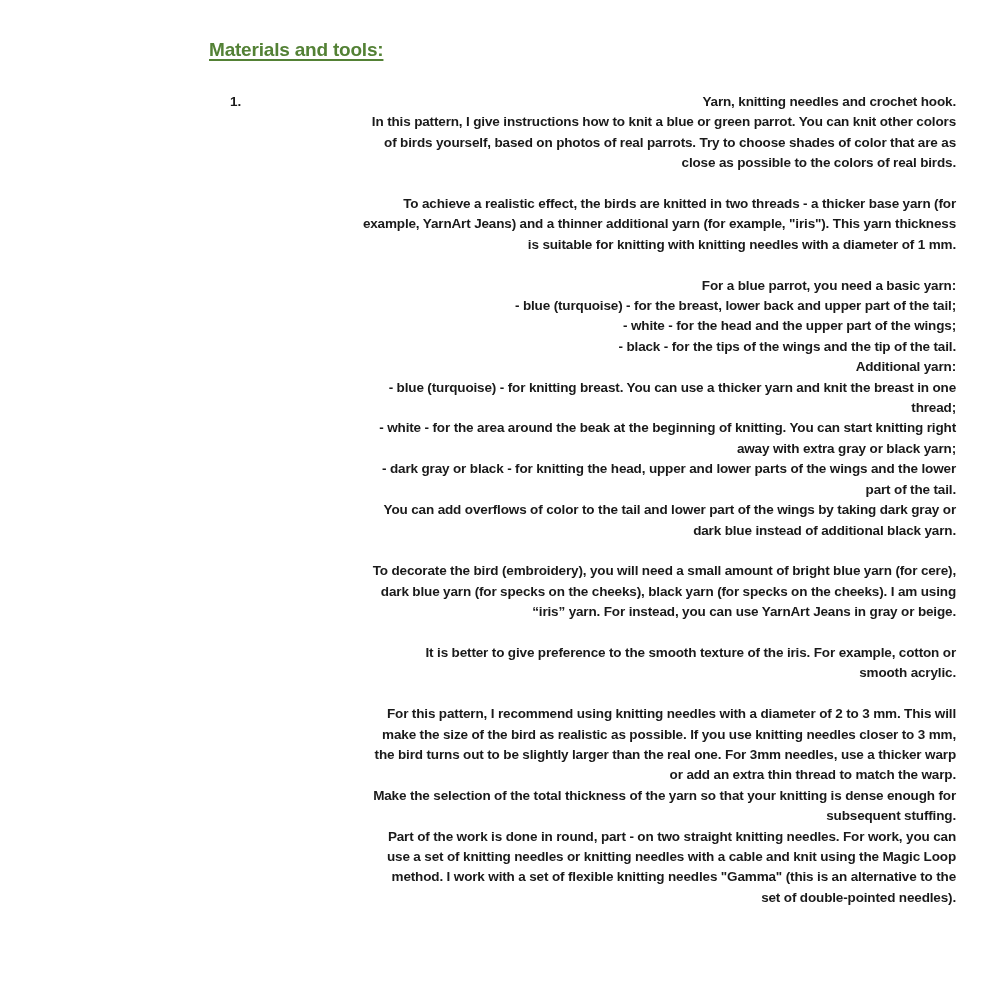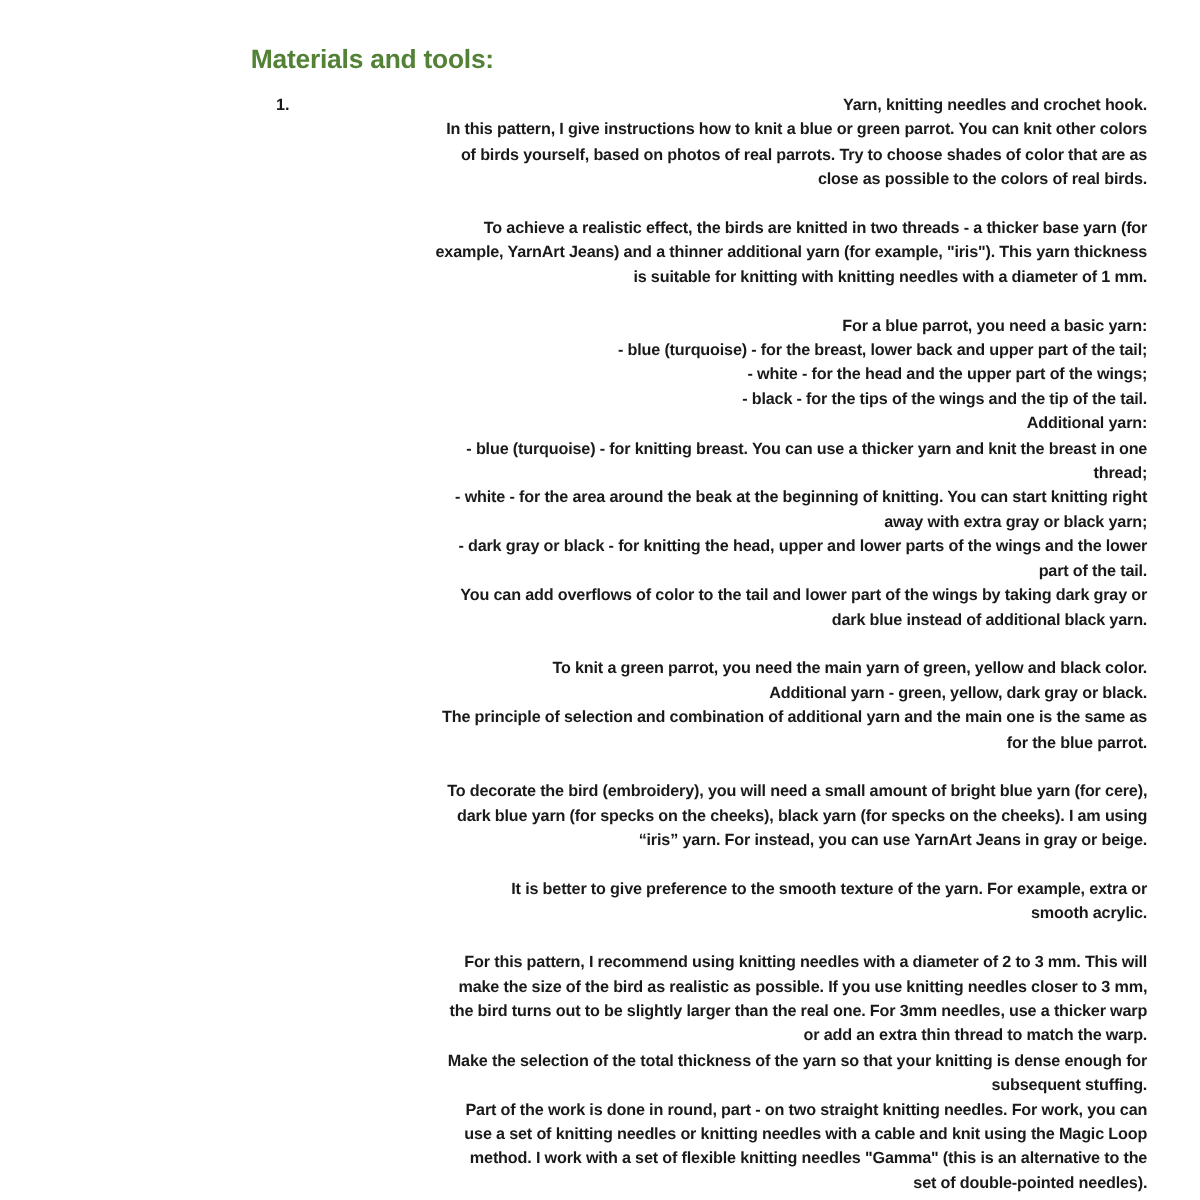--- a/index.html
+++ b/index.html
@@ -11,25 +11,26 @@
     position: relative;
     width: 1000px;
     height: 1000px;
     background: #ffffff;
     box-sizing: border-box;
     padding: 38px 0 0 209px;
     overflow: hidden;
     font-family: "Liberation Sans", sans-serif;
   }
   .heading {
-    margin: 0 0 17px 0;
-    font-size: 22px;
+    margin: 0 0 31px 0;
+    font-size: 19px;
     font-weight: 700;
     line-height: 23px;
     color: #538135;
+    text-decoration: underline;
     text-decoration-thickness: 2px;
     text-underline-offset: 3px;
     letter-spacing: -0.2px;
   }
   .list-item {
     display: flex;
     align-items: flex-start;
     margin-left: 21px;
   }
   .list-number {
@@ -79,28 +80,24 @@
 - black - for the tips of the wings and the tip of the tail.
 Additional yarn:
 - blue (turquoise) - for knitting breast. You can use a thicker yarn and knit the breast in one
 thread;
 - white - for the area around the beak at the beginning of knitting. You can start knitting right
 away with extra gray or black yarn;
 - dark gray or black - for knitting the head, upper and lower parts of the wings and the lower
 part of the tail.
 You can add overflows of color to the tail and lower part of the wings by taking dark gray or
 dark blue instead of additional black yarn.</p>
-      <p>To knit a green parrot, you need the main yarn of green, yellow and black color.
-Additional yarn - green, yellow, dark gray or black.
-The principle of selection and combination of additional yarn and the main one is the same as
-for the blue parrot.</p>
       <p>To decorate the bird (embroidery), you will need a small amount of bright blue yarn (for cere),
 dark blue yarn (for specks on the cheeks), black yarn (for specks on the cheeks). I am using
 “iris” yarn. For instead, you can use YarnArt Jeans in gray or beige.</p>
-      <p>It is better to give preference to the smooth texture of the yarn. For example, extra or
+      <p>It is better to give preference to the smooth texture of the iris. For example, cotton or
 smooth acrylic.</p>
       <p>For this pattern, I recommend using knitting needles with a diameter of 2 to 3 mm. This will
 make the size of the bird as realistic as possible. If you use knitting needles closer to 3 mm,
 the bird turns out to be slightly larger than the real one. For 3mm needles, use a thicker warp
 or add an extra thin thread to match the warp.
 Make the selection of the total thickness of the yarn so that your knitting is dense enough for
 subsequent stuffing.
 Part of the work is done in round, part - on two straight knitting needles. For work, you can
 use a set of knitting needles or knitting needles with a cable and knit using the Magic Loop
 method. I work with a set of flexible knitting needles "Gamma" (this is an alternative to the

